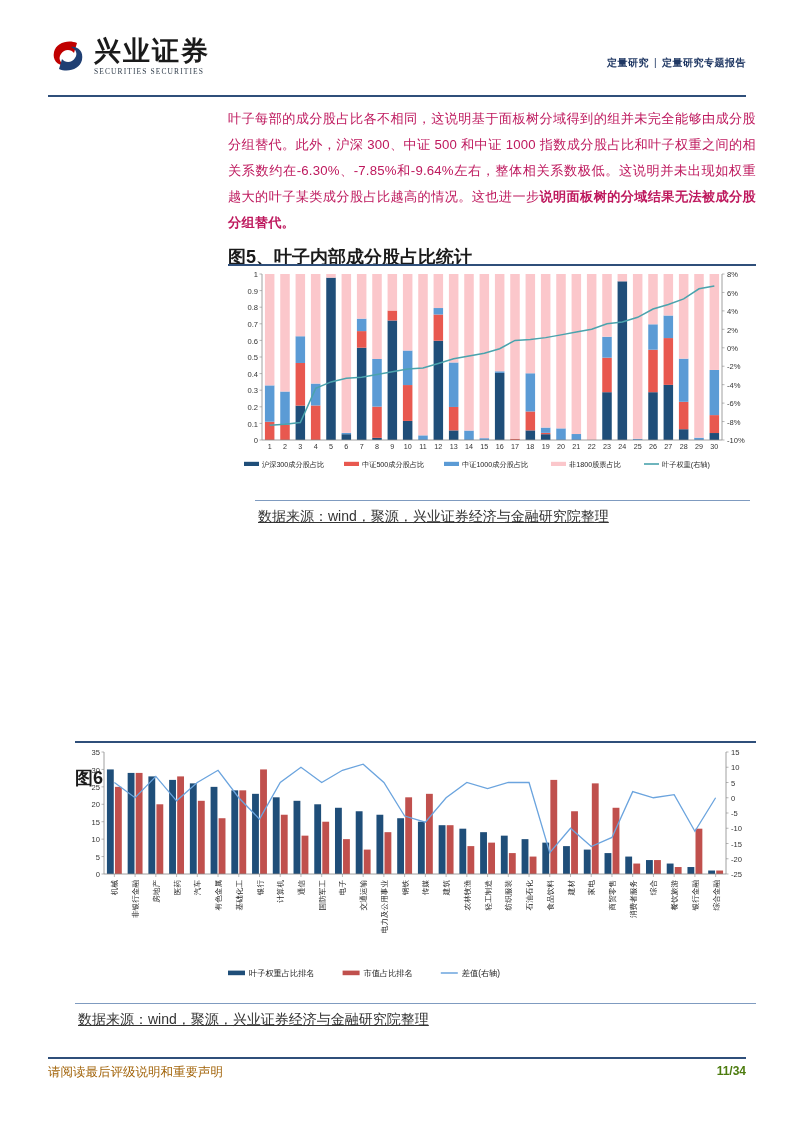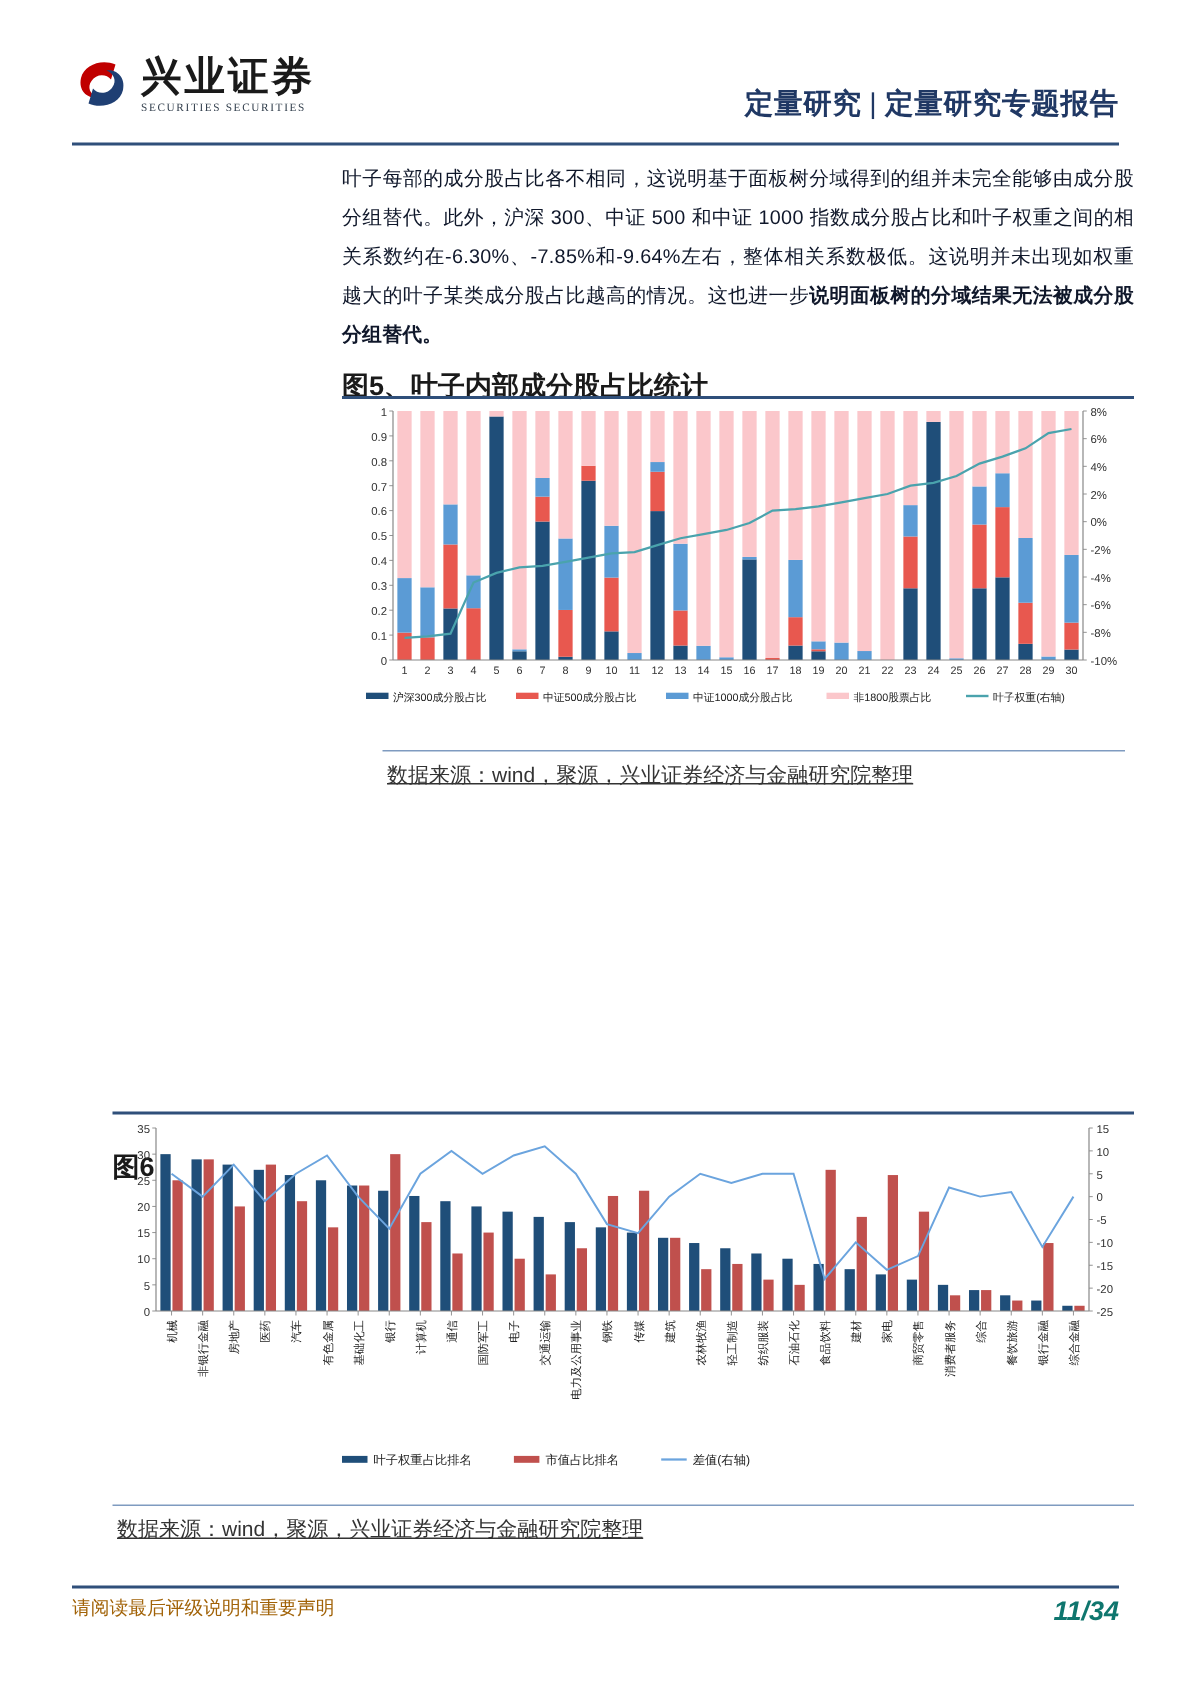--- a/index.html
+++ b/index.html
@@ -15,27 +15,27 @@
   .page { position:relative; width:794px; height:1075px; padding:0; }
 
   
   .header { position:absolute; left:48px; top:34px; right:48px; height:58px; }
   .logo-wrap { position:absolute; left:0; top:2px; display:flex; align-items:flex-start; }
   .logo-mark { width:40px; height:40px; position:relative; margin-right:6px; }
   .logo-text-cn { font-family:"Liberation Serif","DejaVu Serif",serif; font-weight:bold;
       font-size:27px; letter-spacing:2px; color:#1a1a1a; line-height:30px; }
   .logo-text-en { font-family:"Liberation Serif","DejaVu Serif",serif; font-size:7.5px;
       letter-spacing:1.1px; color:#34404e; margin-top:1px; }
-  .header-right { position:absolute; right:0; top:22px; font-size:19px;
+  .header-right { position:absolute; right:0; top:22px; font-size:10px;
       color:#203864; font-weight:bold; letter-spacing:0.5px; }
   .header-right .sep { color:#203864; margin:0 5px; font-weight:normal; }
   .header-rule { position:absolute; left:48px; right:48px; top:95px; height:2px; background:#2f4f7a; }
 
   
-  .para { position:absolute; font-size:13.2px; line-height:26px; color:#0f172a;
+  .para { position:absolute; font-size:13.2px; line-height:26px; color:#be185d;
       text-align:justify; letter-spacing:0.2px; }
   .para b { font-weight:bold; }
   #para1 { left:228px; top:106px; width:528px; }
   #para2 { left:228px; top:552px; width:528px; }
 
   
   .fig-title { position:absolute; font-size:18px; font-weight:bold; color:#1a1a1a; }
   .fig-rule { position:absolute; height:1.6px; background:#2f4f7a; }
   .src { position:absolute; font-size:14px; color:#333;text-decoration:underline; }
   .src-rule { position:absolute; height:1px; background:#7f9bc0; }
@@ -50,21 +50,21 @@
   
   #fig6-title { left:75px; top:766px; }
   #fig6-rule  { left:75px; top:741px; width:681px; }
   #chart6 { position:absolute; left:78px; top:746px; width:678px; height:240px; }
   #fig6-srcrule { left:75px; top:1003px; width:681px; }
   #fig6-src { left:78px; top:1011px; }
 
   
   .footer-rule { position:absolute; left:48px; right:48px; top:1057px; height:1.6px; background:#2f4f7a; }
   .footer-left { position:absolute; left:48px; top:1064px; font-size:12.5px; color:#a16207; }
-  .footer-right { position:absolute; right:48px; top:1064px; font-size:18px; color:#0f766e; font-weight:bold;font-style:italic; }
+  .footer-right { position:absolute; right:48px; top:1064px; font-size:12px; color:#4d7c0f; font-weight:bold; }
 
   svg text { font-family:"Liberation Sans","DejaVu Sans",sans-serif; }
 </style>
 </head>
 <body>
 
 <div class="page">
 
   <div class="header">
     <div class="logo-wrap">

